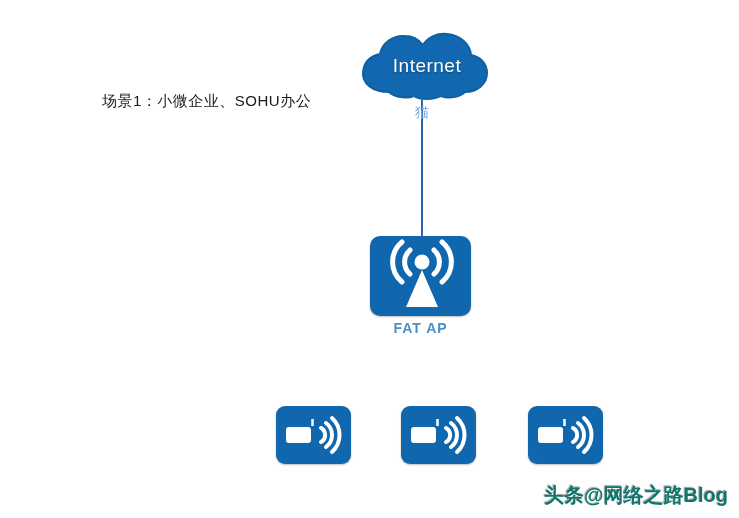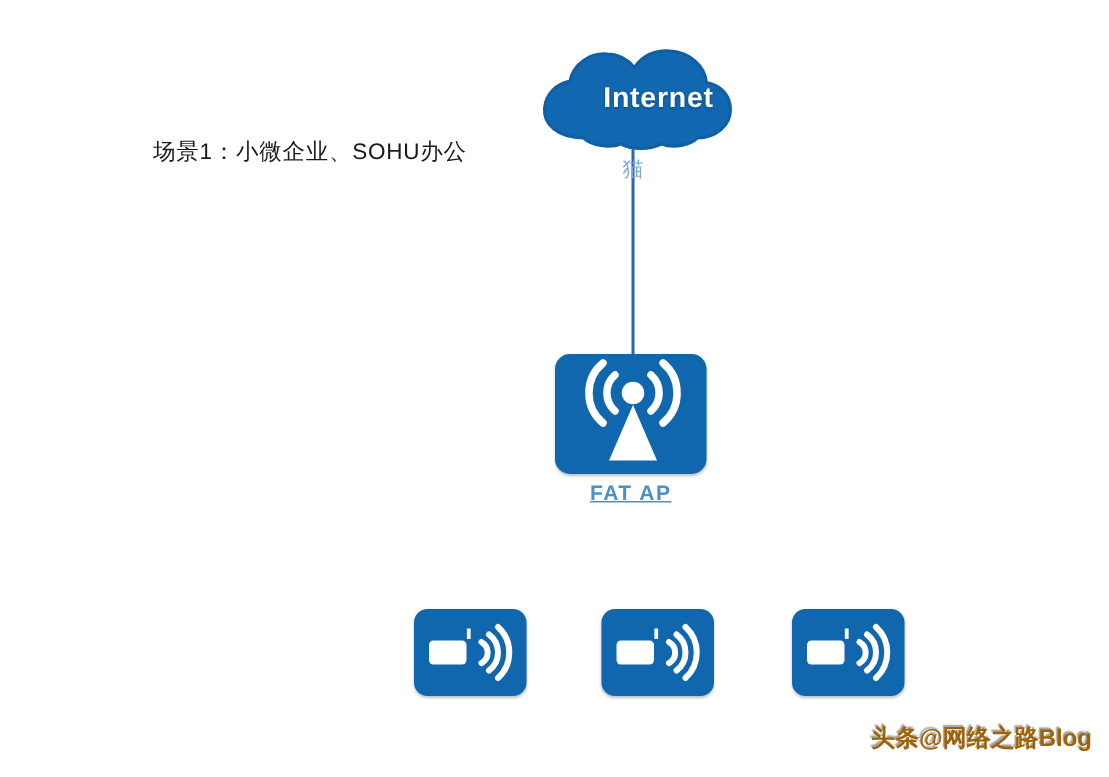--- a/index.html
+++ b/index.html
@@ -32,26 +32,26 @@
   .cloud-wrap {
     position: absolute;
     left: 356px;
     top: 31px;
     width: 134px;
     height: 70px;
   }
   .cloud-wrap svg { display: block; }
   .cloud-label {
     position: absolute;
-    left: 16px;
+    left: 4px;
     top: 24px;
     width: 134px;
     text-align: center;
     font-size: 19px;
-    font-weight: bold;
+    font-weight: normal;
     color: #ffffff;
     text-shadow: 0 1px 2px rgba(0,0,0,0.35);
     letter-spacing: 0.5px;
   }
 
   
   .connector {
     position: absolute;
     left: 421px;
     top: 99px;
@@ -86,21 +86,20 @@
   .fat-ap-label {
     position: absolute;
     left: 370px;
     top: 320px;
     width: 101px;
     text-align: center;
     font-size: 14px;
     font-weight: bold;
     color: #4a90c9;
     letter-spacing: 1px;
-    text-decoration: underline;
   }
 
   
   .client-box {
     position: absolute;
     top: 406px;
     width: 75px;
     height: 58px;
     background: #1167ae;
     border-radius: 9px;
@@ -109,23 +108,23 @@
   .client-box svg { display: block; }
   .client-1 { left: 276px; }
   .client-2 { left: 401px; }
   .client-3 { left: 528px; }
 
   
   .watermark {
     position: absolute;
     right: 11px;
     top: 482px;
-    font-size: 16px;
+    font-size: 20px;
     font-weight: bold;
-    color: #a16207;
+    color: #0f766e;
     text-shadow: 1px 1px 0 #ffffff, -1px -1px 1px #9a9a9a;
     white-space: nowrap;
   }
 </style>
 </head>
 <body>
 
 <div class="canvas">
 
   <div class="scene-label">场景1：小微企业、SOHU办公</div>

